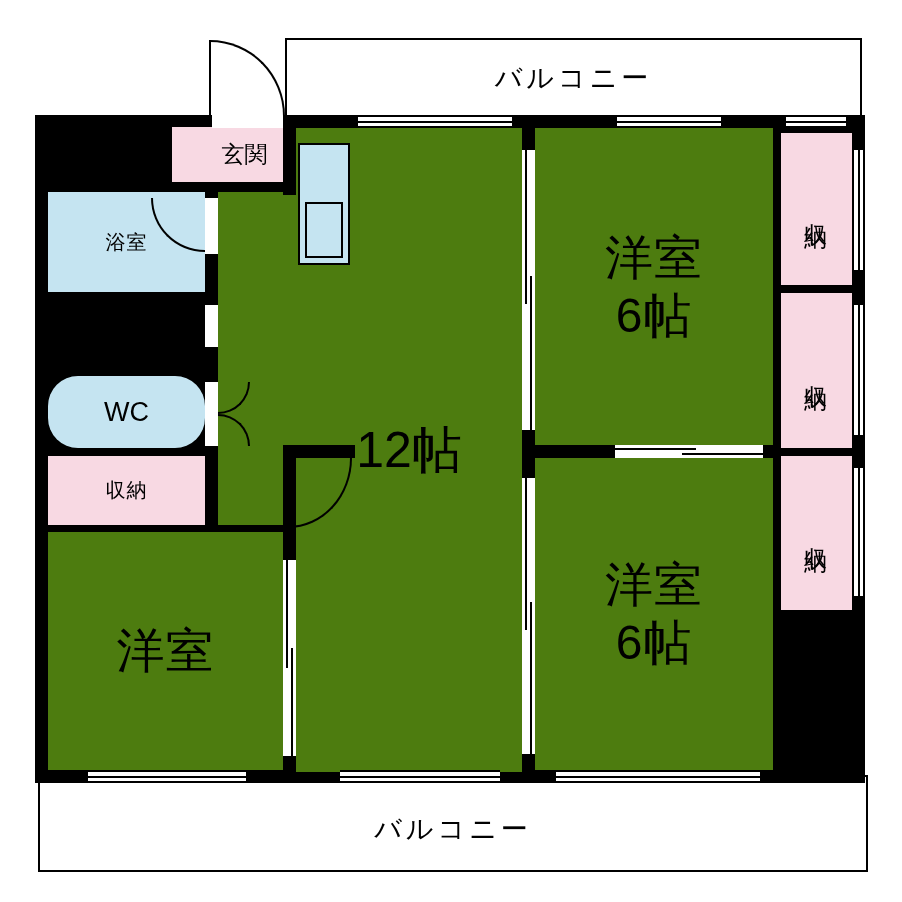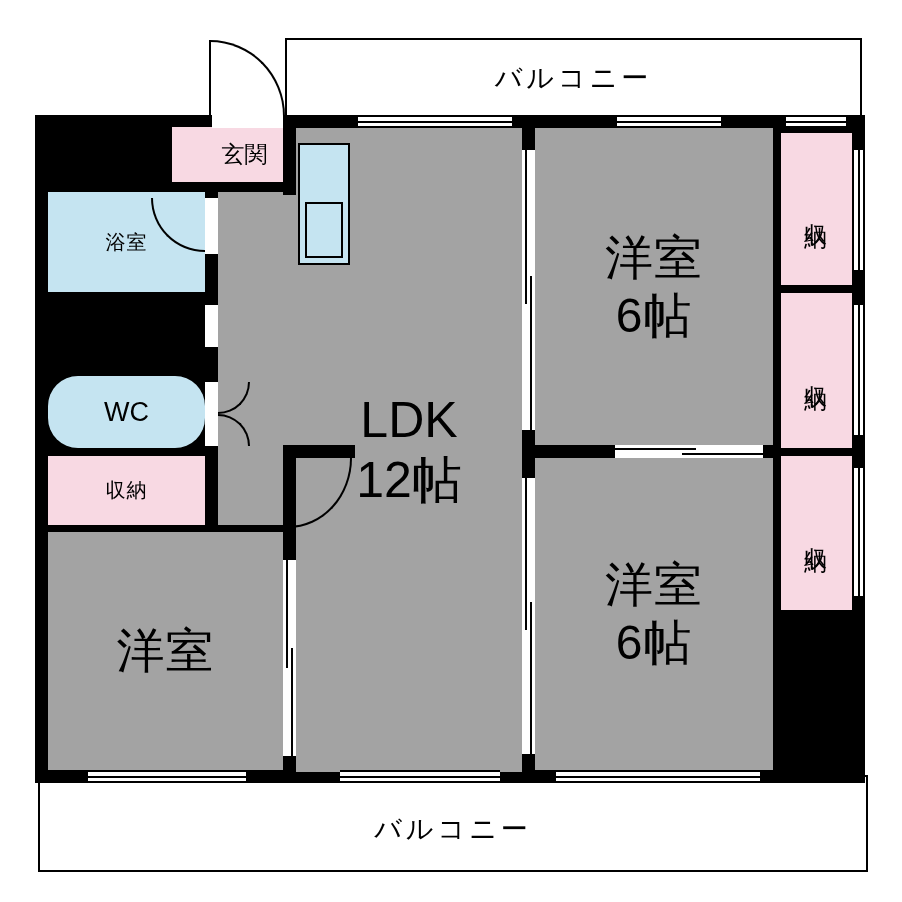--- a/index.html
+++ b/index.html
@@ -11,21 +11,21 @@
   
   .balcony { position:absolute; background:#fff; border:2px solid #000; display:flex; align-items:center; justify-content:center; }
   .balcony-top    { left:285px; top:38px;  width:577px; height:80px; }
   .balcony-bottom { left:38px;  top:775px; width:830px; height:97px; padding-top:10px; }
   .lbl-balcony { font-size:27px; letter-spacing:4px;text-align:center; }
 
   
   .unit { position:absolute; left:35px; top:115px; width:830px; height:668px; background:#000; }
 
   .room { position:absolute; display:flex; align-items:center; justify-content:center; flex-direction:column; }
-  .cream { background:#a3a3a3; }
+  .cream { background:#4d7c0f; }
   .wet   { background:#C5E4F1; }
   .pink  { background:#F8D9E3; }
 
   .lbl-sm { font-size:20px; letter-spacing:1px; }
   .lbl-wc { font-size:27px; }
   .lbl-genkan { font-size:23px; }
   .lbl-lg { font-size:48px; line-height:1.2; text-align:center; letter-spacing:1px; }
   .lbl-ldk { font-size:50px; line-height:1.2; text-align:center; }
   .lbl-lg span, .lbl-ldk span { display:block; }
   .vtext { writing-mode:vertical-rl; text-orientation:upright; font-size:23px; letter-spacing:4px; }
@@ -93,21 +93,20 @@
     <div class="lbl-lg">
       <span>洋室</span>
     </div>
   </div>
 
   <div class="room cream" style="left:218px;top:192px;width:65px;height:333px;"></div>
   <div class="room cream" style="left:283px;top:195px;width:13px;height:250px;"></div>
   <div class="room cream" style="left:296px;top:128px;width:226px;height:644px;"></div>
   <div class="room" style="left:296px;top:128px;width:226px;height:644px;">
     <div class="lbl-ldk">
-      <span>LDK</span>
       <span>12帖</span>
     </div>
   </div>
 
   <div class="room cream" style="left:535px;top:128px;width:238px;height:317px;">
     <div class="lbl-lg">
       <span>洋室</span>
       <span>6帖</span>
     </div>
   </div>

